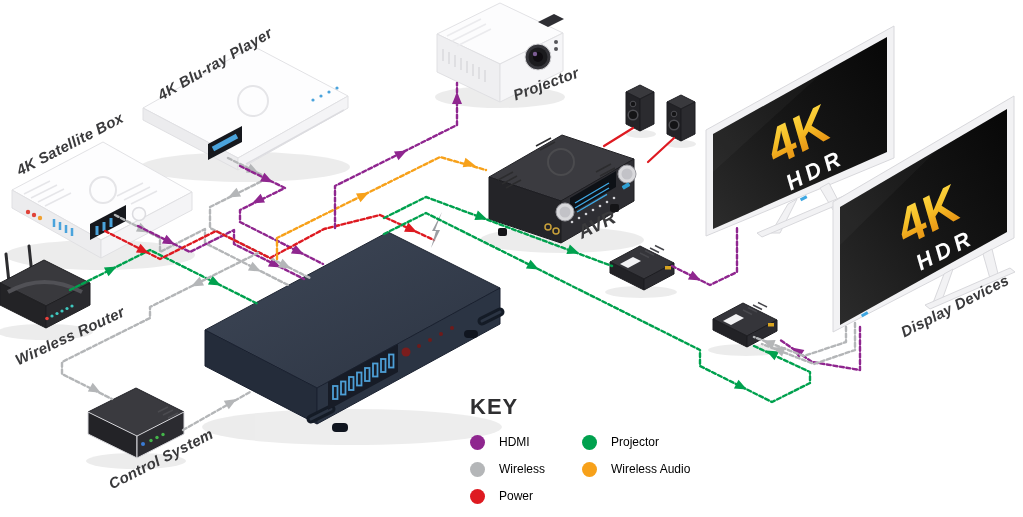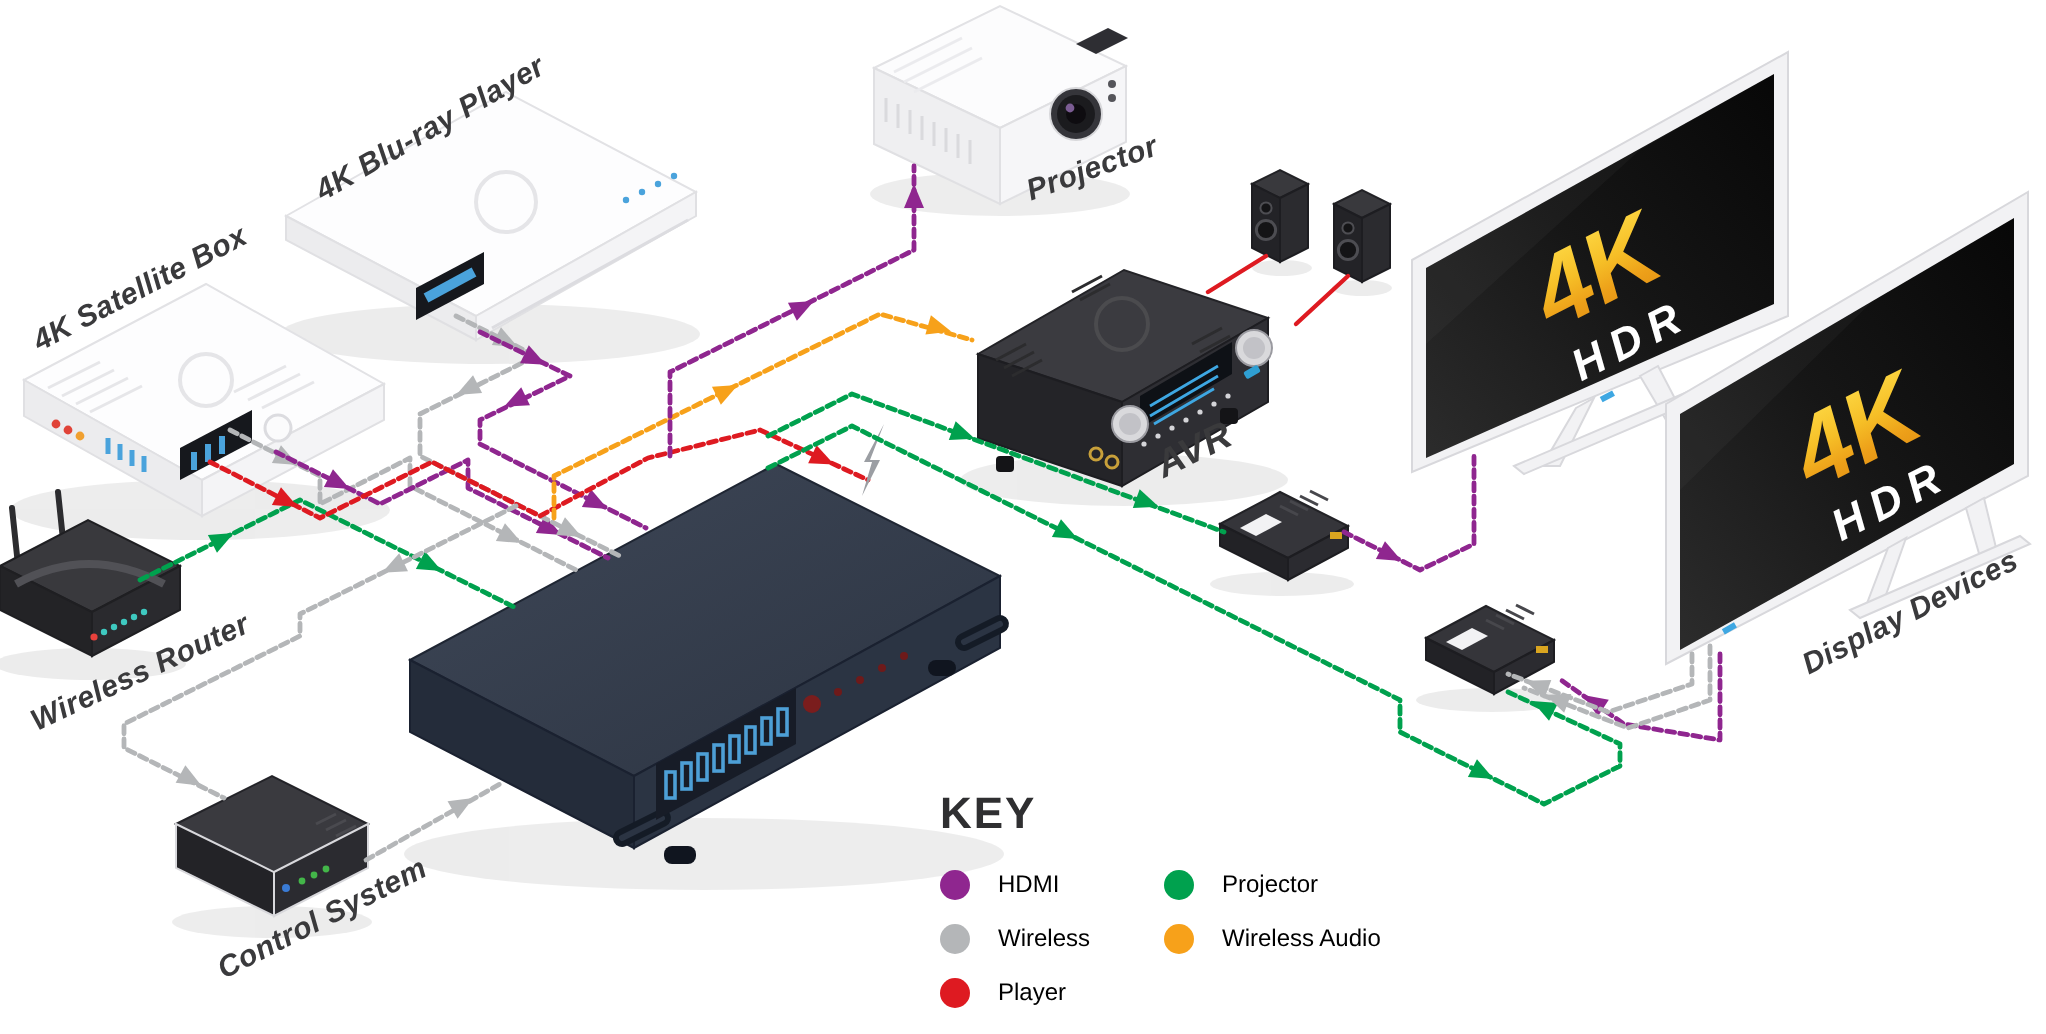--- a/index.html
+++ b/index.html
@@ -382,17 +382,17 @@
       <div class="key-item">
         <span class="key-dot" style="background: rgb(180, 182, 184);"></span>
         <span class="key-label">Wireless</span>
       </div>
       <div class="key-item">
         <span class="key-dot" style="background: rgb(247, 161, 26);"></span>
         <span class="key-label">Wireless Audio</span>
       </div>
       <div class="key-item">
         <span class="key-dot" style="background: rgb(222, 26, 33);"></span>
-        <span class="key-label">Player</span>
+        <span class="key-label">Power</span>
       </div>
     </div>
   </div>
 </div>
 
 </body></html>

